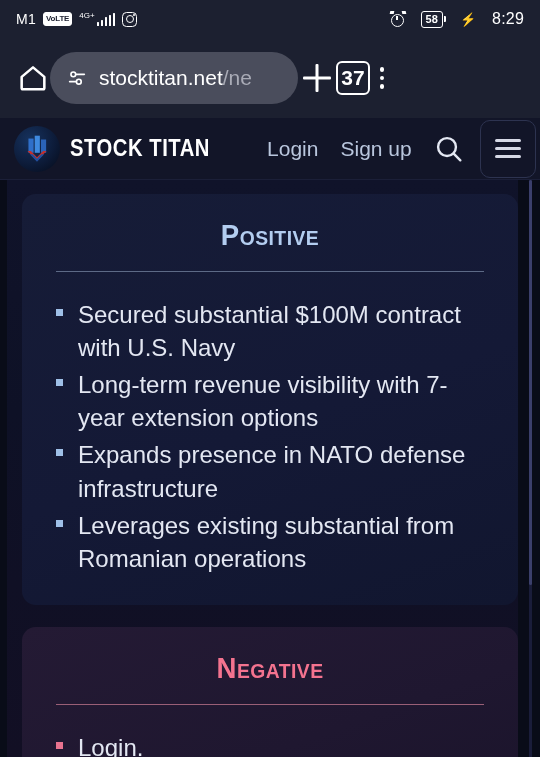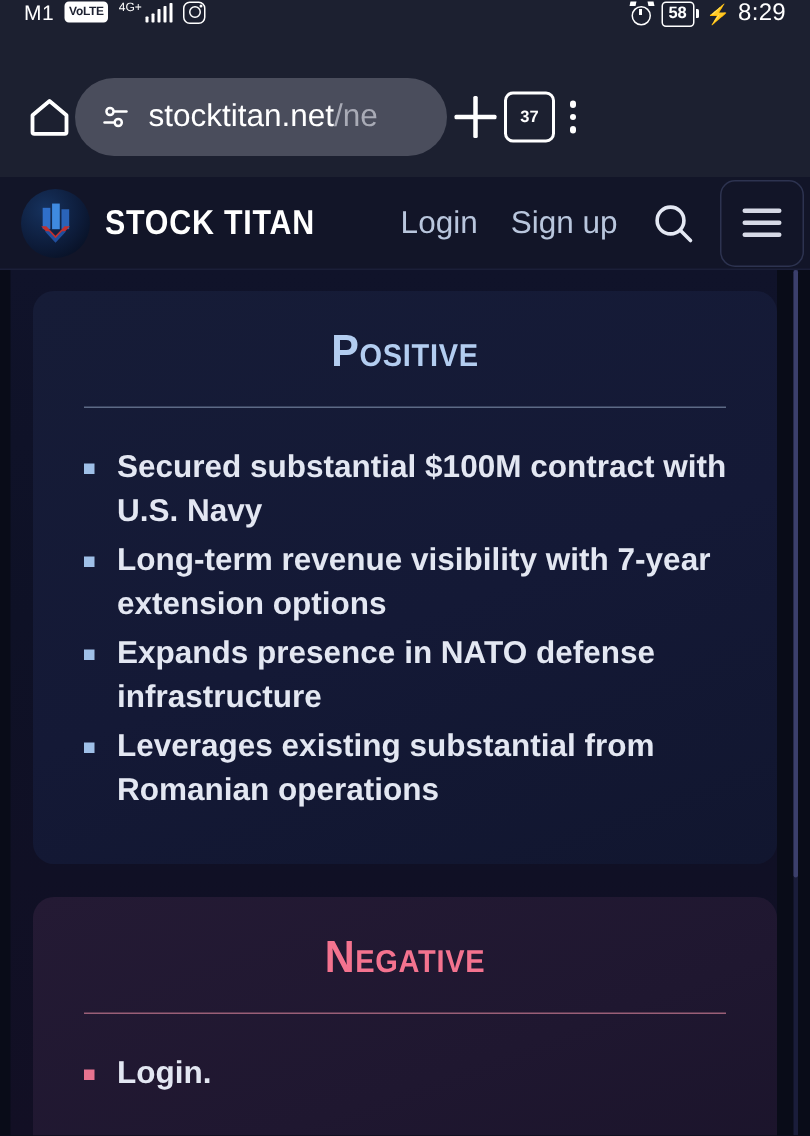--- a/index.html
+++ b/index.html
@@ -7,26 +7,26 @@
     width:540px; height:757px;
     background:#0b0e1a;
     font-family:"Liberation Sans", sans-serif;
     overflow:hidden;
   }
 
   
   .statusbar {
     height:38px; width:100%;
     background:#1c2030;
-    display:flex; align-items:flex-start;
+    display:flex; align-items:center;
     padding:0 16px;
     color:#ffffff;
   }
   .sb-left { display:flex; align-items:center; gap:7px; flex:1; }
-  .sb-right { display:flex; align-items:center; gap:5px; }
+  .sb-right { display:flex; align-items:center; gap:15px; }
   .carrier { font-size:14px; letter-spacing:.3px; }
   .volte {
     border:1.5px solid #fff; border-radius:3px;
     font-size:8px; font-weight:bold; line-height:1;
     padding:2px 2px; letter-spacing:-.2px;
     background:#fff; color:#1c2030;
   }
   .net-wrap { display:flex; align-items:flex-end; gap:2px; }
   .net-label { font-size:8px; line-height:1; margin-bottom:6px; }
   .bars { display:flex; align-items:flex-end; gap:1.5px; height:13px; }
@@ -95,21 +95,21 @@
   .plus-btn::before, .plus-btn::after {
     content:""; position:absolute; background:#fff; border-radius:1px;
     left:50%; top:50%; transform:translate(-50%,-50%);
   }
   .plus-btn::before { width:28px; height:3px; }
   .plus-btn::after { width:3px; height:28px; }
   .tabcount {
     width:34px; height:34px; flex:0 0 auto;
     border:2.5px solid #fff; border-radius:6px;
     display:flex; align-items:center; justify-content:center;
-    font-size:11px; font-weight:600; color:#fff;
+    font-size:21px; font-weight:600; color:#fff;
   }
   .kebab { width:24px; flex:0 0 auto; display:flex; flex-direction:column; align-items:center; gap:4px; }
   .kebab i { width:4.5px; height:4.5px; background:#fff; border-radius:50%; display:block; }
 
   
   .siteheader {
     height:62px; width:100%;
     background:#121528;
     display:flex; align-items:center;
     padding:0 0 0 14px; gap:0;
@@ -185,25 +185,24 @@
   .title-positive { color:#b3cdf0; }
   .title-negative { color:#f4738f; }
   .divider { height:1px; margin:19px 4px 0 4px; }
   .divider-positive { background:#5d6a86; }
   .divider-negative { background:#9a5f77; }
 
   ul.bullets { list-style:none; margin-top:26px; }
   ul.bullets li {
     position:relative;
     padding-left:26px;
-    font-size:21px;
+    font-size:24px;
     line-height:1.38;
     color:#e3e7f2;
     margin-bottom:4px;
-    font-weight:bold;
   }
   ul.bullets li::before {
     content:""; position:absolute;
     left:4px; top:11px;
     width:7px; height:7px;
   }
   .bullets-positive li::before { background:#9fc0e8; }
   .bullets-negative li::before { background:#e8738f; }
   .bullets-negative li { color:#f0eef4; }
 </style>

